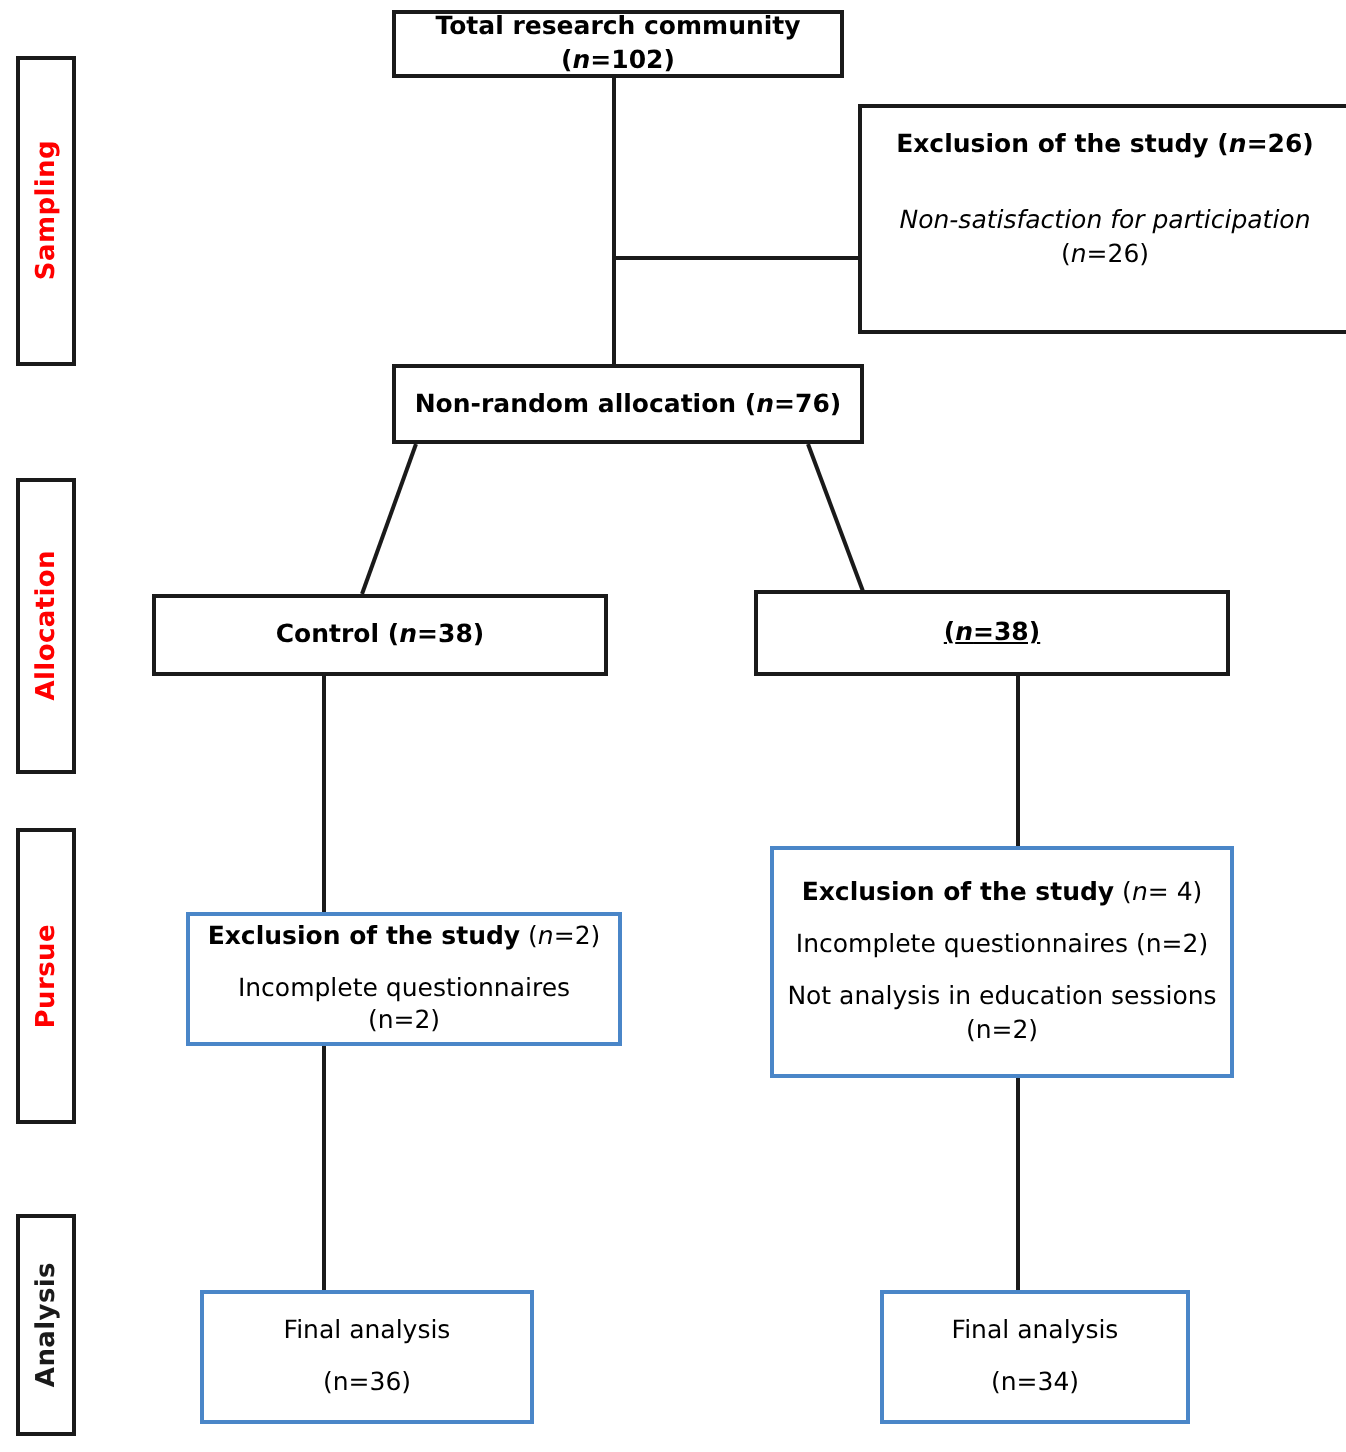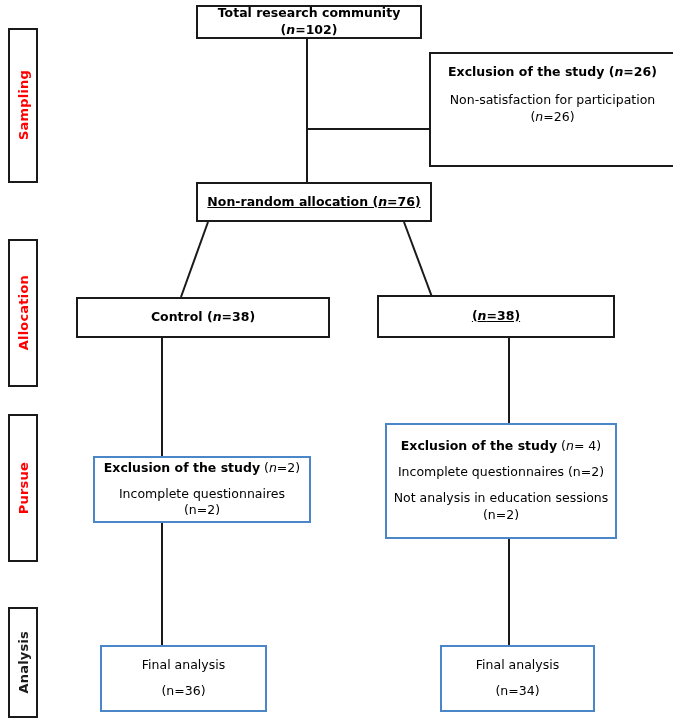--- a/index.html
+++ b/index.html
@@ -54,21 +54,21 @@
   .node .line {
     display: block;
     width: 100%;
     padding: 0 6px;
     box-sizing: border-box;
     font-size: 12.5px;
     color: #000;
     line-height: 1.35;
   }
   .node .line.bold { font-weight: bold; }
-  .node .line.spaced { margin-top: 11px; }
+  .node .line.spaced { margin-top: 21px; font-style: italic; }
   .node .line.spaced-sm { margin-top: 9px; }
 
   em.n { font-style: italic; }
 
   
   .conn {
     position: absolute;
     background: #1a1a1a;
     z-index: 1;
   }
@@ -120,25 +120,25 @@
   <div class="node black" style="left:196px; top:5px; width:226px; height:34px;">
     <span class="line bold"><span>Total research community (</span><em class="n">n</em><span>=102)</span></span>
   </div>
 
   <div class="node black" style="left:429px; top:52px; width:247px; height:115px; justify-content:flex-start; padding-top:10px;">
     <span class="line bold"><span>Exclusion of the study (</span><em class="n">n</em><span>=26)</span></span>
     <span class="line spaced">Non-satisfaction for participation</span>
     <span class="line"><span>(</span><em class="n">n</em><span>=26)</span></span>
   </div>
 
-  <div class="node black" style="left:196px; top:182px; width:236px; height:40px;text-decoration:underline;">
+  <div class="node black" style="left:196px; top:182px; width:236px; height:40px;">
     <span class="line bold"><span>Non-random allocation (</span><em class="n">n</em><span>=76)</span></span>
   </div>
 
-  <div class="node black" style="left:76px; top:297px; width:254px; height:41px;">
+  <div class="node black" style="left:76px; top:297px; width:228px; height:41px;">
     <span class="line bold"><span>Control (</span><em class="n">n</em><span>=38)</span></span>
   </div>
 
   <div class="node black" style="left:377px; top:295px; width:238px; height:43px;text-decoration:underline;">
     <span class="line bold"><span>(</span><em class="n">n</em><span>=38)</span></span>
   </div>
 
   <div class="node blue" style="left:93px; top:456px; width:218px; height:67px;">
     <span class="line"><b>Exclusion of the study</b><span> (</span><em class="n">n</em><span>=2)</span></span>
     <span class="line spaced-sm">Incomplete questionnaires (n=2)</span>

